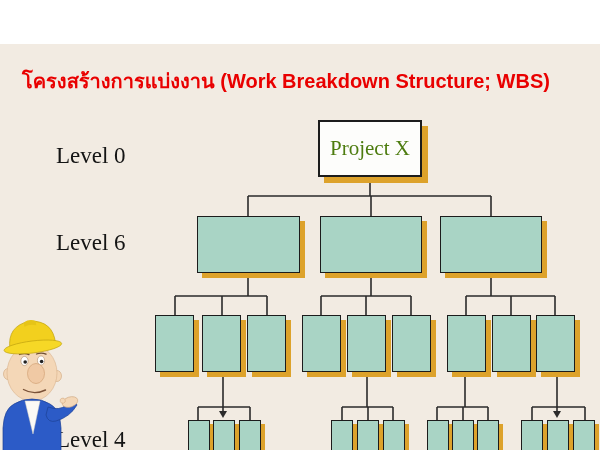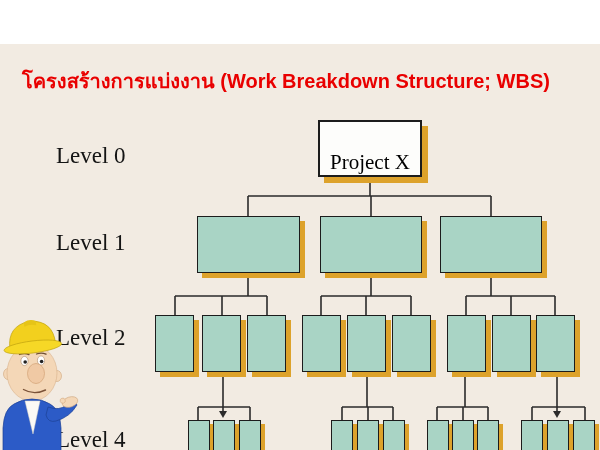--- a/index.html
+++ b/index.html
@@ -22,22 +22,22 @@
     background:var(--box-fill,#a9d4c5);
     border:1.5px solid var(--box-border,#1c1c1c);
     box-shadow:5px 5px 0 var(--box-shadow-c,#dda22b);
   }
   .wbs-box.small{box-shadow:4px 4px 0 var(--box-shadow-c,#dda22b);}
   .root-box{
     position:absolute;left:318px;top:76px;width:104px;height:57px;box-sizing:border-box;
     background:var(--root-fill,#fdfdfb);
     border:2px solid var(--box-border,#2a2a2a);
     box-shadow:6px 6px 0 var(--box-shadow-c,#dda22b);
-    display:flex;align-items:flex-end;justify-content:center;
-    font-family:"Liberation Serif",serif;font-size:21px;color:#000000;
+    display:flex;align-items:center;justify-content:center;
+    font-family:"Liberation Serif",serif;font-size:21px;color:#4d7c0f;
   }
   .level-label{
     position:absolute;left:56px;height:28px;line-height:28px;
     font-family:"Liberation Serif",serif;font-size:23px;
     color:var(--label-c,#141414);white-space:nowrap;
   }
   .mascot{position:absolute;left:0;top:268px;}
 </style>
 </head>
 <body>
@@ -69,22 +69,21 @@
     <g>
       <path d="M465 328 V363 M437 363 H488 M437 363 V376 M463 363 V376 M488 363 V376"></path>
     </g>
     <g>
       <path d="M557 328 V368 M532 363 H585 M532 363 V376 M585 363 V376"></path>
       <polygon points="553,367 561,367 557,374"></polygon>
     </g>
   </svg>
 
   <div class="level-label" style="top:98px">Level 0</div>
-  <div class="level-label" style="top:185px">Level 1</div>
-  <div class="level-label" style="top:280px">Level 2</div>
+  <div class="level-label" style="top:185px">Level 6</div>
   <div class="level-label" style="top:382px">Level 4</div>
 
   <div class="root-box">
     <span>Project X</span>
   </div>
 
   <div id="wbs-boxes">
       <div class="wbs-box" style="left: 197px; top: 172px; width: 103px; height: 57px;"></div>
       <div class="wbs-box" style="left: 320px; top: 172px; width: 102px; height: 57px;"></div>
       <div class="wbs-box" style="left: 440px; top: 172px; width: 102px; height: 57px;"></div>

